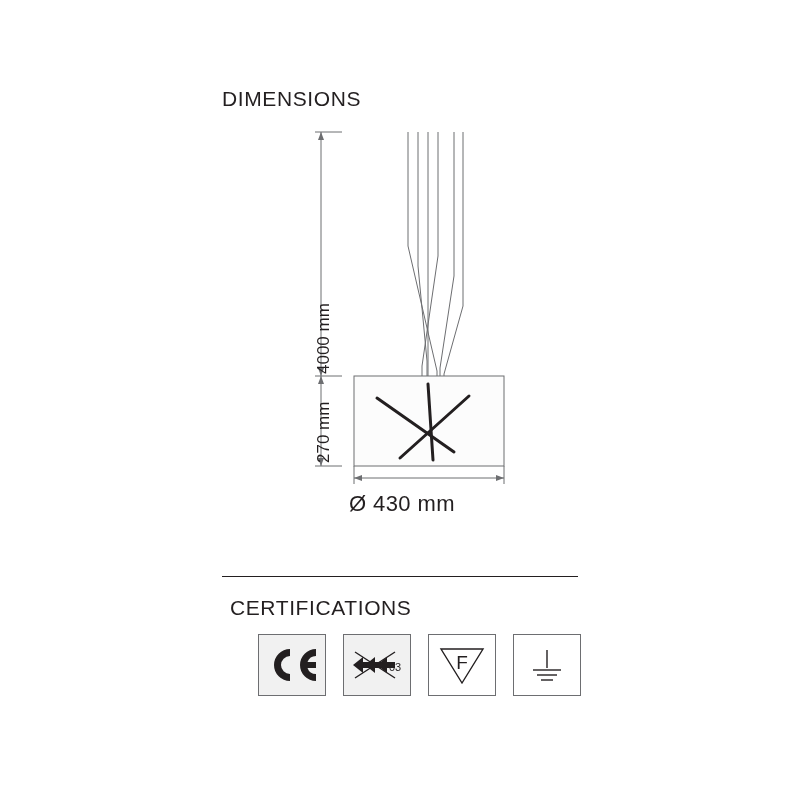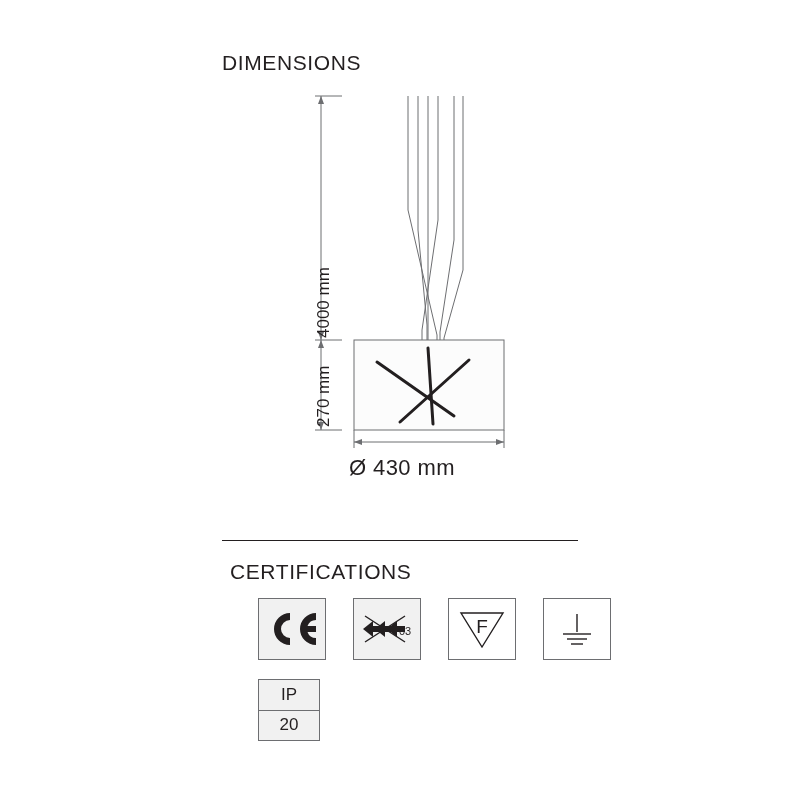--- a/index.html
+++ b/index.html
@@ -12,20 +12,21 @@
     background: #ffffff;
     font-family: "Liberation Sans", sans-serif;
     color: #231f20;
     position: relative;
     overflow: hidden;
   }
 
   .page {
     position: absolute;
     inset: 0;
+    margin-top: 36px;
   }
 
   
   .section-title {
     position: absolute;
     font-size: 21px;
     letter-spacing: 0.6px;
     color: #231f20;
     font-weight: 400;
   }
@@ -68,21 +69,21 @@
     width: 360px;
     text-align: center;
     font-size: 22px;
     letter-spacing: 0.4px;
   }
 
   
   .cert-row {
     position: absolute;
     display: flex;
-    gap: 27px;
+    gap: 17px;
     padding-left: 36px;
   }
   #cert-row-1 { left: 222px; top: 598px; }
   #cert-row-2 { left: 222px; top: 679px; }
 
   .cert-box {
     width: 68px;
     height: 62px;
     border: 1px solid #6d6e71;
     background: #f1f1f1;
@@ -276,20 +277,14 @@
         <g stroke="#231f20" stroke-width="1.4" fill="none">
           <line x1="25" y1="8" x2="25" y2="26"></line>
           <line x1="11" y1="28" x2="39" y2="28"></line>
           <line x1="15" y1="33" x2="35" y2="33"></line>
           <line x1="19" y1="38" x2="31" y2="38"></line>
         </g>
       </svg>
     </div>
   </div>
 
-  <div class="cert-row" id="cert-row-2">
-    <div class="ip-box">
-      <div class="ip-top">IP</div>
-      <div class="ip-bottom">20</div>
-    </div>
-  </div>
 
 </div>
 
 </body></html>

